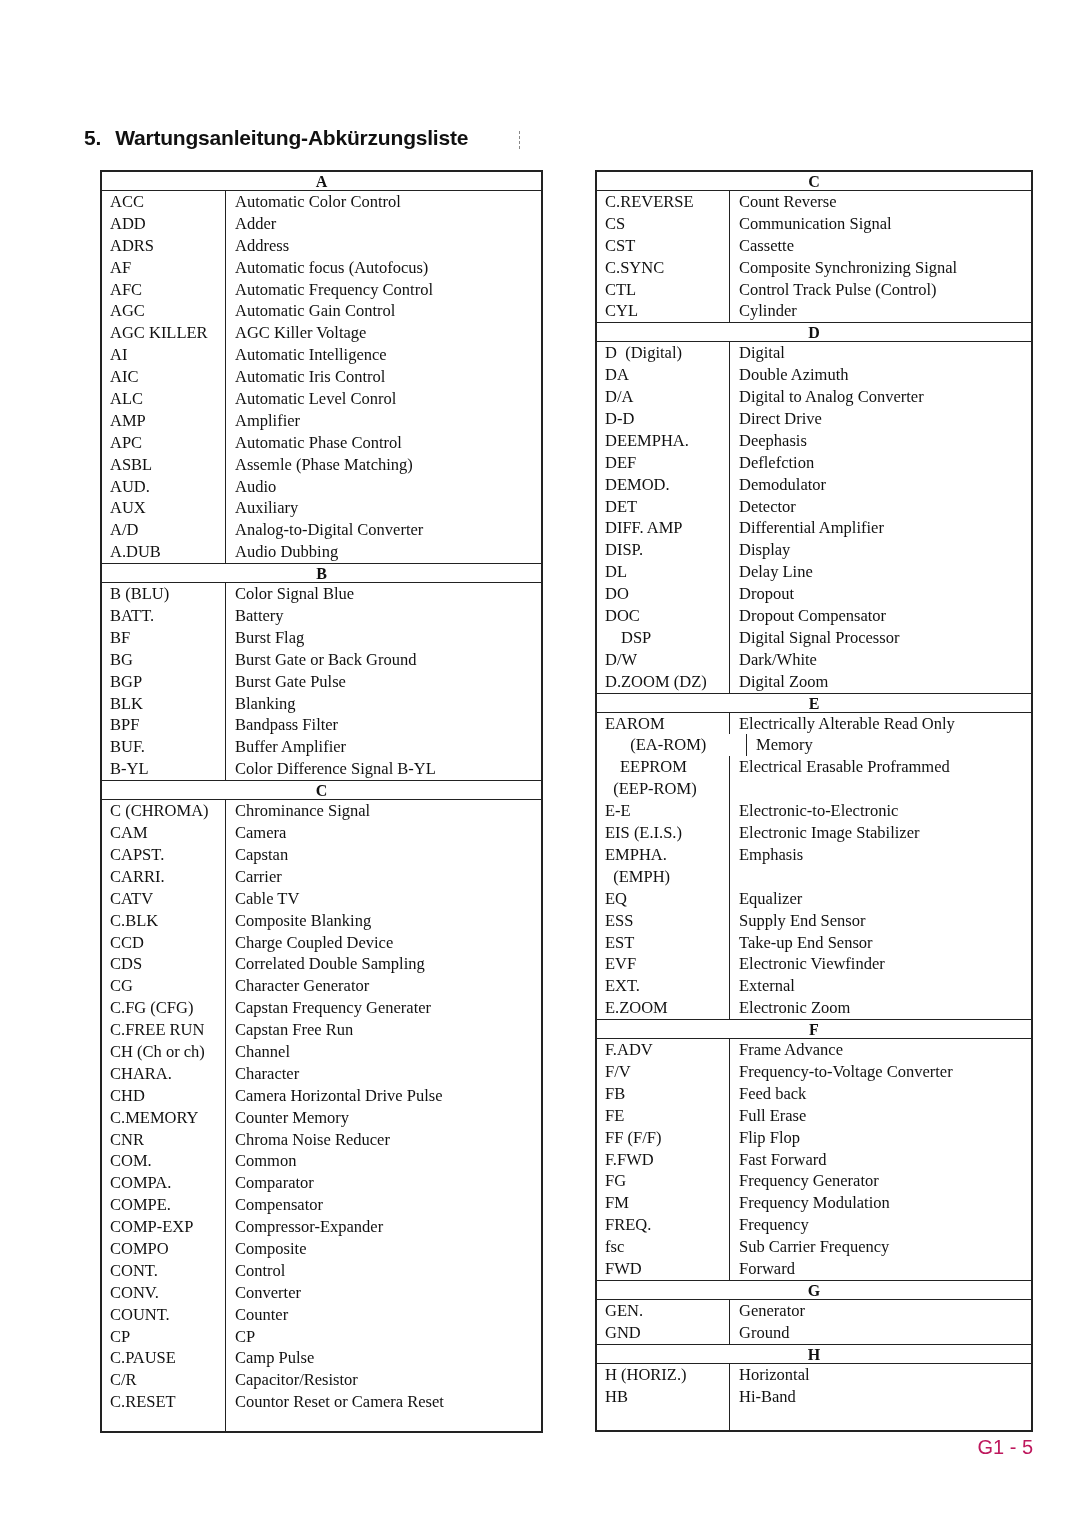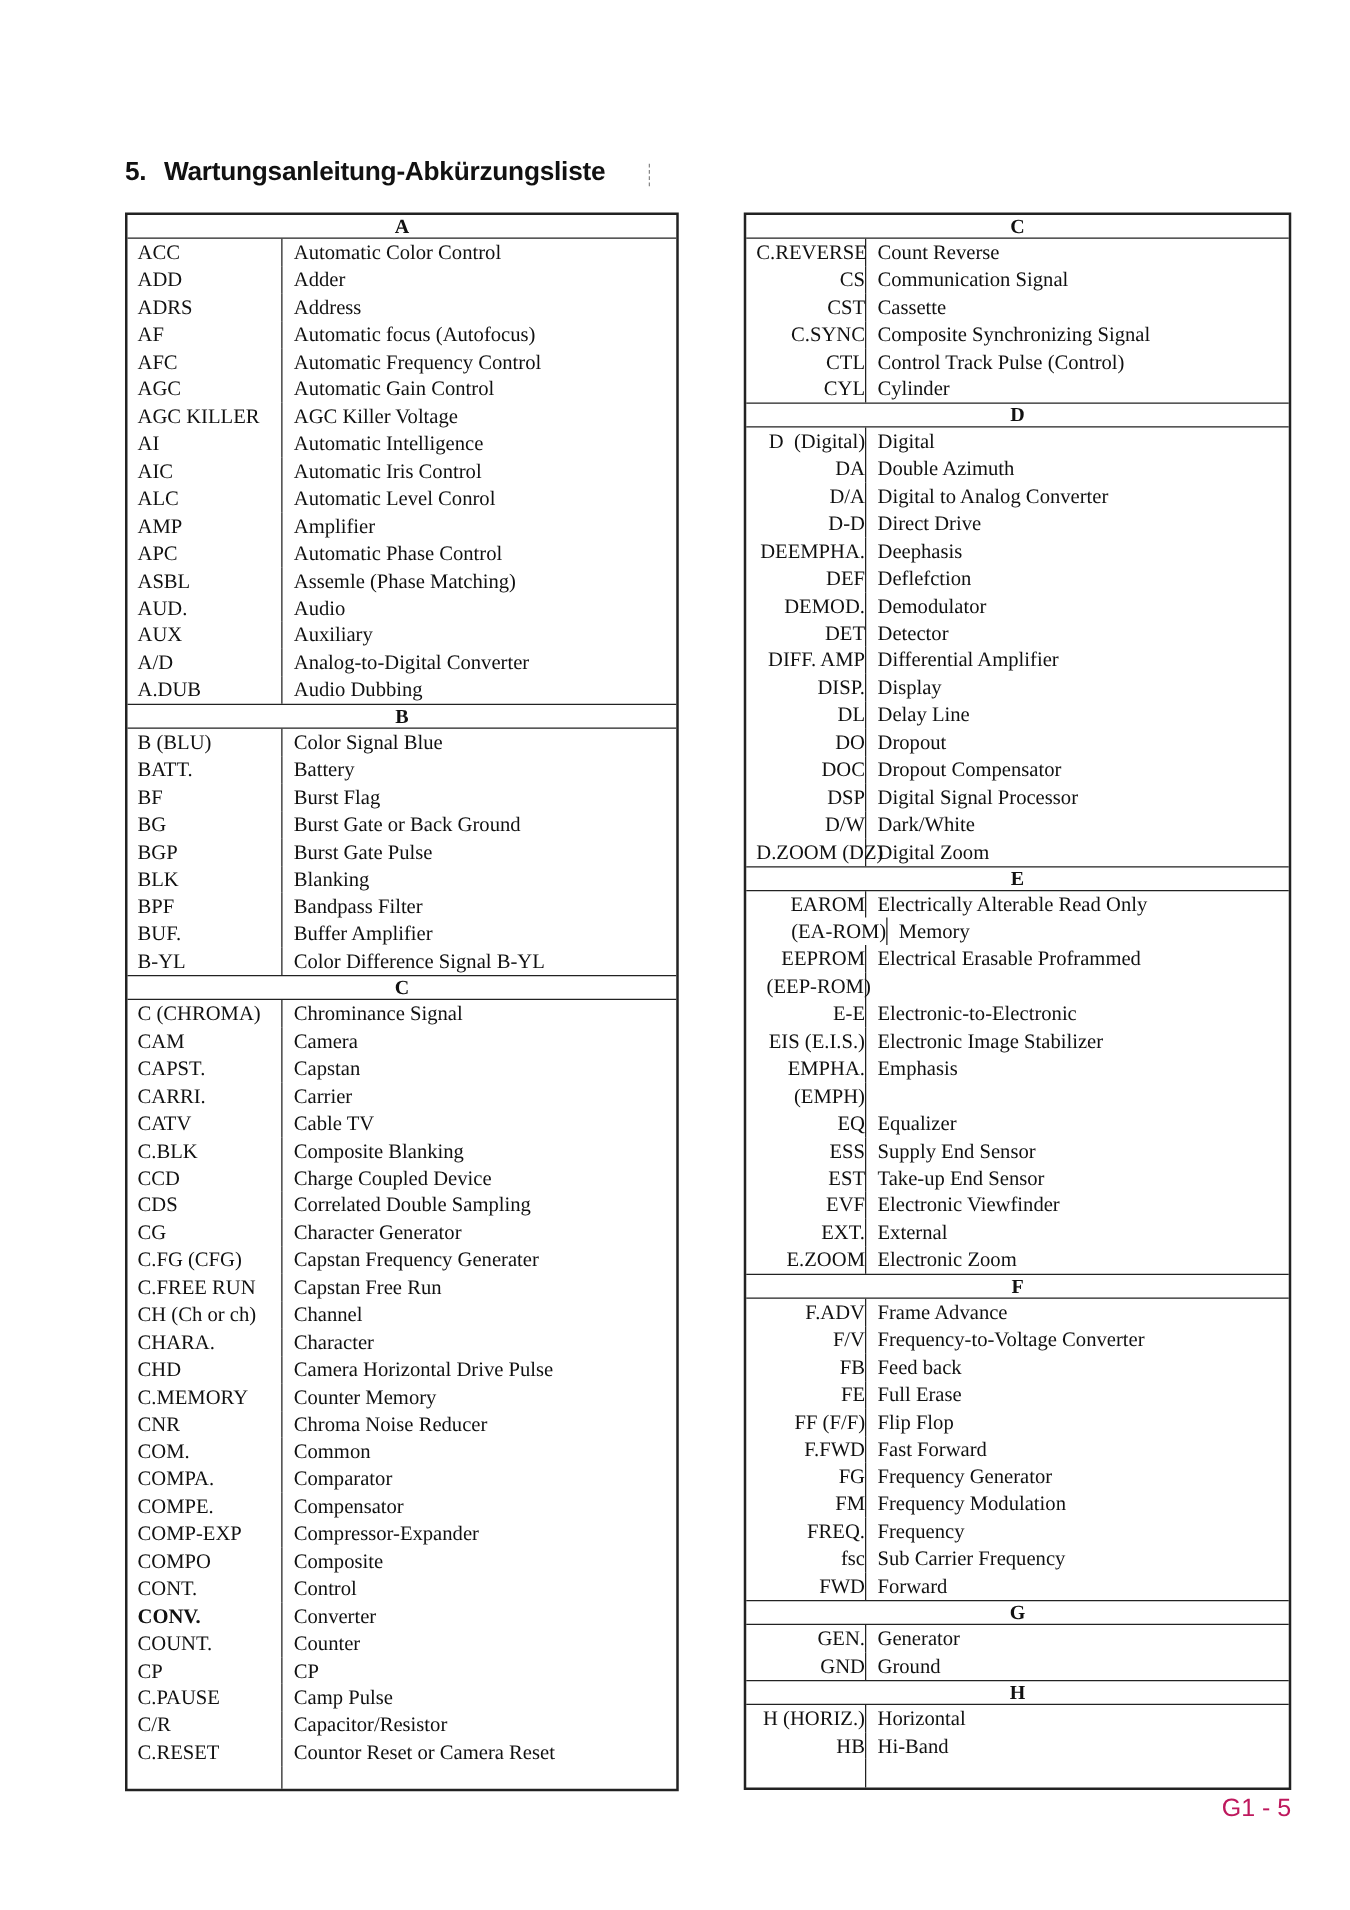--- a/index.html
+++ b/index.html
@@ -1,33 +1,33 @@
 <!DOCTYPE html>
 <html><head>
 <meta charset="utf-8">
 <style>
   html, body { margin: 0; padding: 0; background: #ffffff; }
   body { width: 1080px; height: 1528px; position: relative; overflow: hidden;
          font-family: "Liberation Serif", "DejaVu Serif", serif; color: #111; }
-  .title { position: absolute; left: 100px; top: 126px; font-family: "Liberation Sans", "DejaVu Sans", sans-serif;
+  .title { position: absolute; left: 84px; top: 126px; font-family: "Liberation Sans", "DejaVu Sans", sans-serif;
            font-weight: bold; font-size: 21px; letter-spacing: -0.2px; color: #111; white-space: nowrap; }
   .title .num { margin-right: 14px; }
   .tick { position: absolute; left: 519px; top: 131px; width: 1px; height: 18px;
           border-left: 1px dashed #888; }
   .tbl { position: absolute; border: 2px solid #222; box-sizing: border-box; }
   .tbl-left { left: 100px; top: 170px; width: 443px; height: 1263px; }
   .tbl-right { left: 595px; top: 170px; width: 438px; height: 1262px; }
   .sec-head { height: 19px; line-height: 19px; text-align: center; font-weight: bold; font-size: 16px;
               border-bottom: 1.5px solid #222; box-sizing: border-box; }
   .sec-head.not-first { border-top: 1.5px solid #222; height: 20px; }
   .sec-body { position: relative; }
   .row { display: flex; height: 21.9px; line-height: 21.9px; font-size: 16.5px; white-space: nowrap; }
   .abbr { box-sizing: border-box; padding-left: 8px; border-right: 1.5px solid #222; }
   .tbl-left .abbr { width: 124px; }
-  .tbl-right .abbr { width: 96px; text-align: right; }
+  .tbl-right .abbr { width: 133px; }
   .desc { padding-left: 9px; }
   .filler { flex: 1; display: flex; }
   .filler .abbr { height: 100%; }
   .page-num { position: absolute; right: 47px; top: 1436px; font-family: "Liberation Sans", "DejaVu Sans", sans-serif;
               font-size: 20px; color: #be185d; }
   .tbl-inner { display: flex; flex-direction: column; height: 100%; }
 </style>
 </head>
 <body>
 
@@ -232,21 +232,21 @@
         </div>
         <div class="row">
           <div class="abbr" style="white-space: pre;">COMPO</div>
           <div class="desc">Composite</div>
         </div>
         <div class="row">
           <div class="abbr" style="white-space: pre;">CONT.</div>
           <div class="desc">Control</div>
         </div>
         <div class="row">
-          <div class="abbr" style="white-space: pre; font-weight: bold;">CONV.</div>
+          <div class="abbr" style="white-space: pre;">CONV.</div>
           <div class="desc">Converter</div>
         </div>
         <div class="row">
           <div class="abbr" style="white-space: pre;">COUNT.</div>
           <div class="desc">Counter</div>
         </div>
         <div class="row">
           <div class="abbr" style="white-space: pre;">CP</div>
           <div class="desc">CP</div>
         </div>

